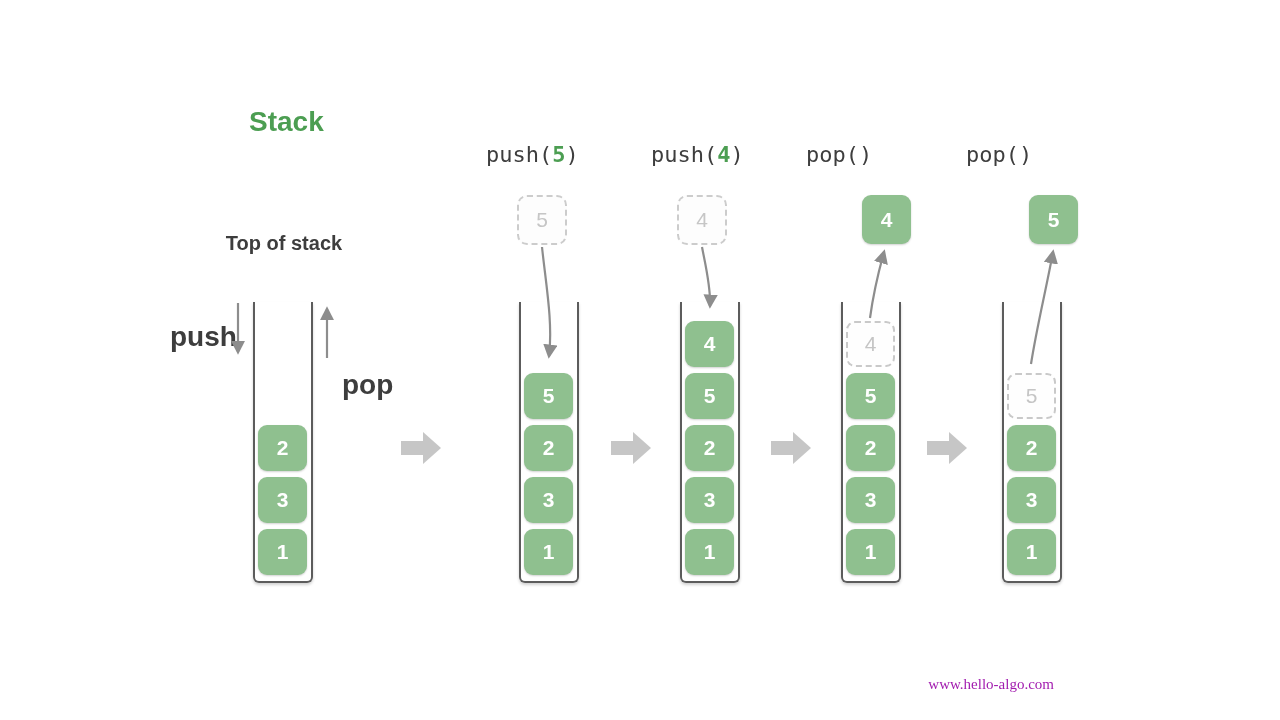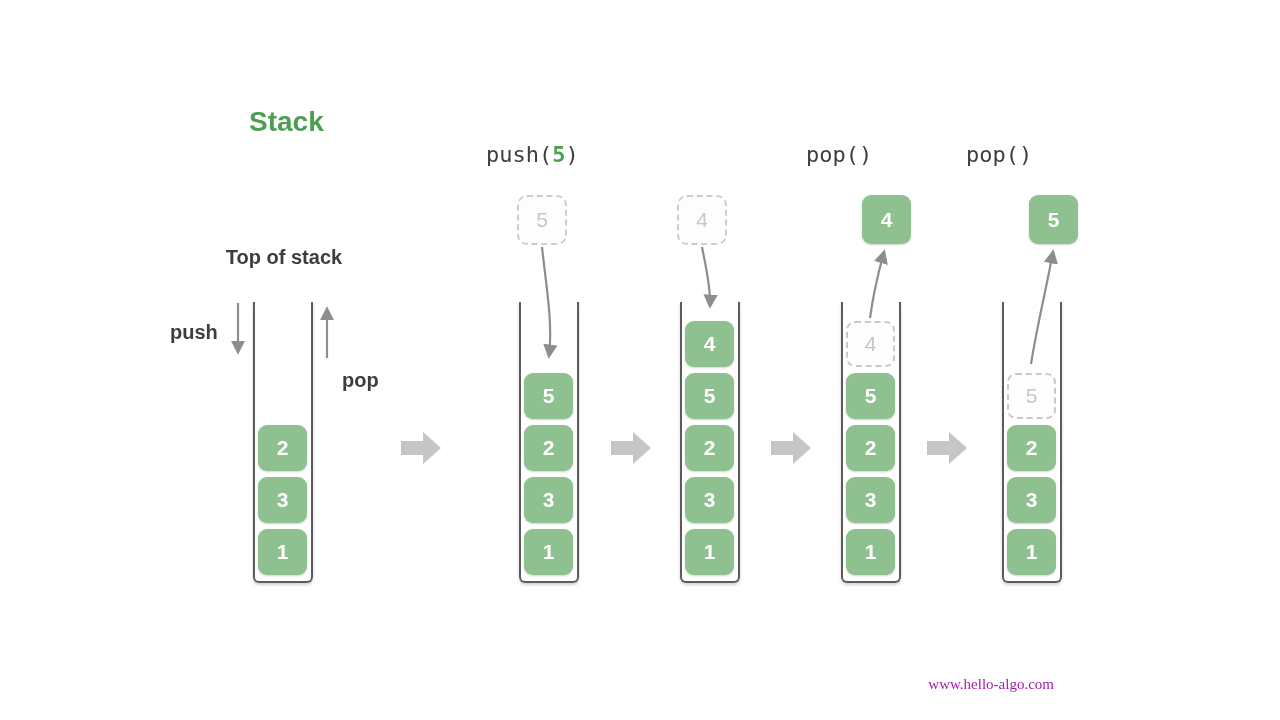--- a/index.html
+++ b/index.html
@@ -6,24 +6,24 @@
   .canvas{
     position:relative;width:1088px;height:720px;background:#ffffff;overflow:hidden;
     font-family:"Liberation Sans","DejaVu Sans",sans-serif;
   }
   .title{
     position:absolute;left:249px;top:106px;font-size:28px;font-weight:bold;color:#4c9e52;
   }
   .caption{
     position:absolute;width:220px;text-align:center;font-size:20px;font-weight:bold;color:#3d3d3d;
   }
-  .caption.top{left:174px;top:246px;}
+  .caption.top{left:174px;top:232px;}
   .caption.bottom{left:174px;top:615px;}
   .side-label{
-    position:absolute;font-size:20px;font-weight:bold;color:#3d3d3d;
+    position:absolute;font-size:28px;font-weight:bold;color:#3d3d3d;
   }
   .side-label.push{left:170px;top:321px;}
   .side-label.pop{left:342px;top:321px;margin-top:48px;}
   .op{
     position:absolute;top:142px;width:160px;text-align:left;
     font-family:"DejaVu Sans Mono","Liberation Mono",monospace;
     font-size:22px;color:#3e3e3e;white-space:pre;
   }
   .op .arg{color:#4c9e52;font-weight:bold;}
   .frame{
@@ -66,20 +66,21 @@
 <body>
 
 <div class="canvas">
 
   <div class="title">Stack</div>
   <div class="caption top">Top of stack</div>
   <div class="side-label push">push</div>
   <div class="side-label pop">pop</div>
 
   <div class="op" style="left:486px"><span>push(</span><span class="arg">5</span><span>)</span></div>
+  <div class="op" style="left:651px"><span>push(</span><span class="arg">4</span><span>)</span></div>
   <div class="op" style="left:806px"><span>pop()</span></div>
   <div class="op" style="left:966px"><span>pop()</span></div>
 
   <div class="fghost" style="left:517px">5</div>
   <div class="fghost" style="left:677px">4</div>
   <div class="popped" style="left:862px">4</div>
   <div class="popped" style="left:1029px">5</div>
 
   <div class="frame" style="left:253px">
     <div class="cell" style="top:123px">2</div>

